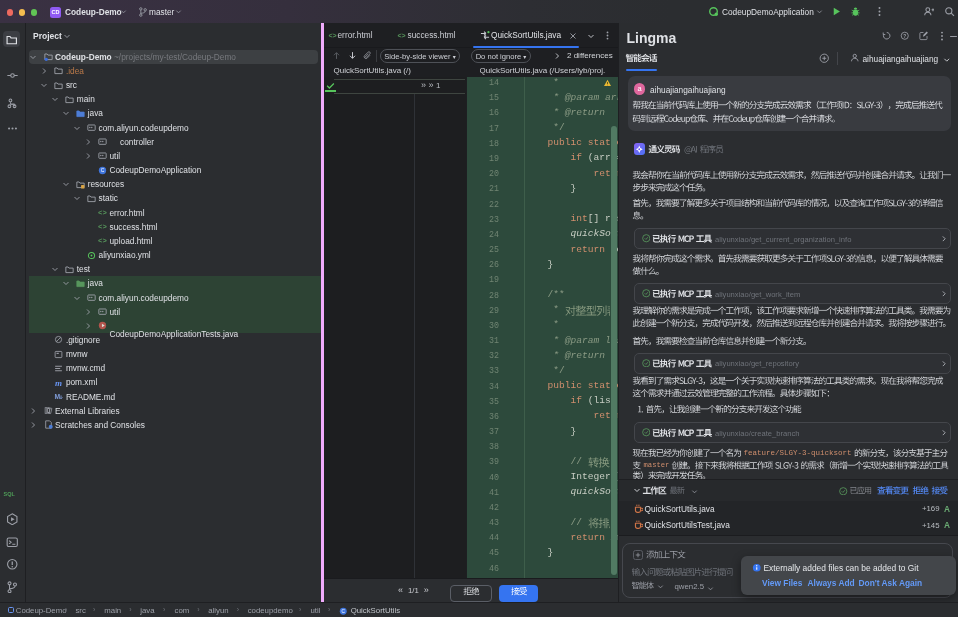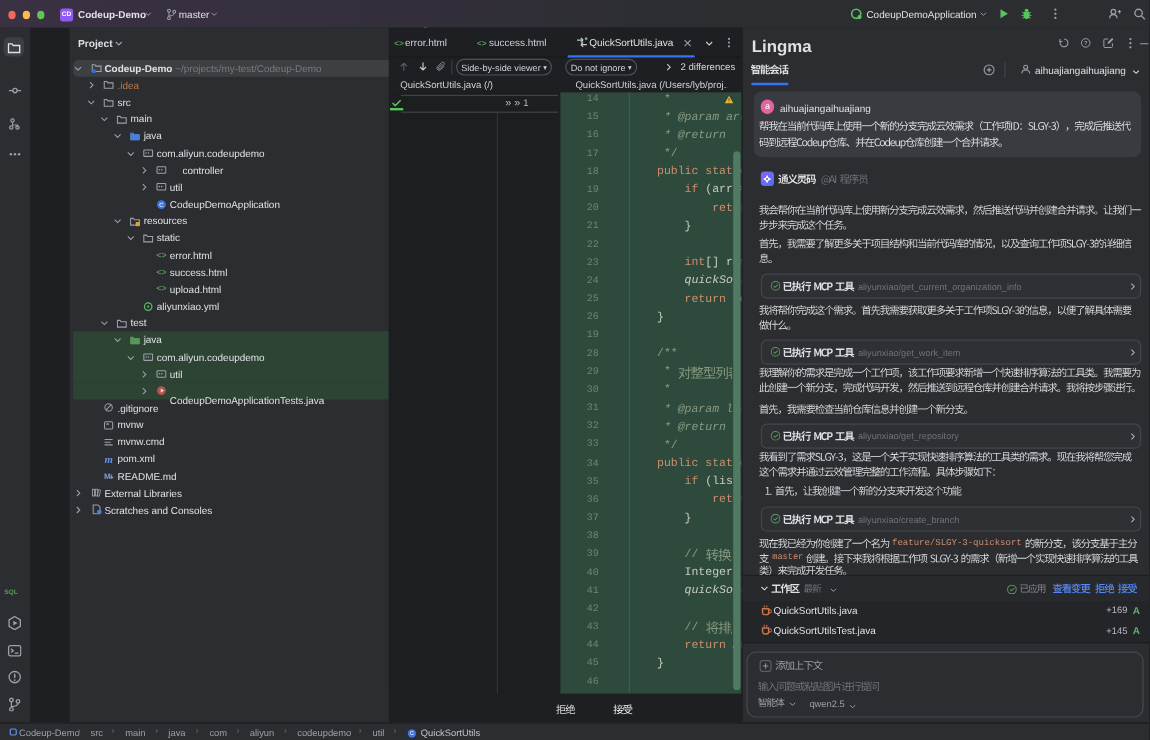--- a/index.html
+++ b/index.html
@@ -7,21 +7,21 @@
 #page{position:relative;width:958px;height:617px;}
 #titlebar{left:0;top:0;width:958px;height:23px;
  background:linear-gradient(90deg,#3a3143 0%,#352f3d 30%,#2d2e33 55%,#2b2d30 70%);}
 .tl{top:9px;width:6.5px;height:6.5px;border-radius:50%;}
 #cdbadge{left:50px;top:6.5px;width:11px;height:11px;border-radius:2.5px;background:#8f5af2;
  color:#fff;font-size:5.5px;font-weight:bold;text-align:center;line-height:11px;}
 .tbt{color:#dfe1e5;font-size:8.3px;font-weight:bold;top:7px;}
 .tbtn{color:#dfe1e5;font-size:8.3px;top:7px;font-weight:normal;}
 #activity{left:0;top:23px;width:26px;height:579px;background:#2b2d30;border-right:1px solid #1e1f22;}
 #acth{left:3px;top:8px;width:16.5px;height:15.5px;border-radius:4px;background:#3c3e43;}
-#project{left:26px;top:23px;width:298px;height:579px;background:#2b2d30;border-right:3px solid #f0abfc;margin-left:32px;}
+#project{left:26px;top:23px;width:298px;height:579px;background:#2b2d30;border-right:3px solid #f0abfc;}
 #ptitle{left:7px;top:7.5px;color:#dfe1e5;font-weight:bold;font-size:8.5px;}
 .tsel{background:#3d4043;border-radius:4px;left:2.5px;width:289px;}
 .tgreen{background:#2d4334;}
 .tlabel{position:absolute;top:50%;transform:translateY(-50%);font-size:8.3px;color:#dfe1e5;white-space:nowrap;}
 .tpath{color:#77797e;}
 #editor{left:324px;top:23px;width:294px;height:579px;background:#1e1f22;}
 #tabs{left:0;top:0;width:294px;height:25px;border-bottom:1px solid #191a1d;}
 .tab{position:absolute;top:0;height:25px;color:#ced0d6;font-size:8.3px;}
 #tabul{left:149px;top:22.5px;width:106px;height:2.5px;background:#3574f0;border-radius:1px;}
 .pill{position:absolute;border:1px solid #4e5157;border-radius:7px;color:#ced0d6;font-size:7.6px;
@@ -448,20 +448,25 @@
         <div class="gcode" style="top:454.7px"><span class="pl">        </span><span class="kw">return</span><span class="pl"> Arrays.asList(arr);</span></div>
         <div class="gln" style="top:471.4px">45</div>
         <div class="gcode" style="top:469.9px"><span class="pl">    }</span></div>
         <div class="gln" style="top:486.5px">46</div>
         <div class="abs" style="right:1.5px;top:49px;width:6px;height:449px;background:#517a63;border-radius:3px"></div>
         <svg class="ic" style="left:136px;top:1.5px" width="9" height="8" viewBox="0 0 16 16">
           <path d="M8 1.5L15 14H1z" fill="#e8b833"></path>
           <path d="M8 6v4m0 1.5v1" stroke="#403a10" stroke-width="1.5"></path>
         </svg>
       </div>
+      <div id="dfoot" class="abs">
+        <div class="abs" style="left:74px;top:6px;font-size:9px;color:#c8cacf">«&nbsp;&nbsp;<span style="font-size:7.8px">1/1</span>&nbsp;&nbsp;»</div>
+        <div class="abs" style="left:126px;top:5.5px;width:42px;height:17px;border:1px solid #5a5e66;border-radius:4px"></div>
+        <div class="abs" style="left:175px;top:5.5px;width:39px;height:17px;background:#3574f0;border-radius:4px"></div>
+      </div>
     </div>
     <div id="lingma" class="abs">
       <div class="abs" style="left:7.5px;top:7px;font-size:14px;font-weight:bold;color:#dfe1e5">Lingma</div>
       <svg class="ic" style="left:262.5px;top:8px" width="9.5" height="9.5" viewBox="0 0 16 16">
         <path d="M8 2.5a5.5 5.5 0 11-5 3" fill="none" stroke="#9da0a8" stroke-width="1.5"></path>
         <path d="M2 2.5v3.5h3.5" fill="none" stroke="#9da0a8" stroke-width="1.5"></path>
       </svg>
       <svg class="ic" style="left:281px;top:8px" width="9.5" height="9.5" viewBox="0 0 16 16">
         <circle cx="8" cy="8" r="6" fill="none" stroke="#9da0a8" stroke-width="1.4"></circle>
         <text x="8" y="11" font-size="8" fill="#9da0a8" text-anchor="middle" font-weight="bold">?</text>
@@ -570,20 +575,31 @@
       <svg class="ic" style="left:16px;top:528.5px" width="6" height="6" viewBox="0 0 16 16">
         <path d="M8 2v12M2 8h12" stroke="#9da0a8" stroke-width="2"></path>
       </svg>
       <svg class="ic" style="left:37.5px;top:559.5px" width="7" height="7" viewBox="0 0 16 16">
         <path d="M3 6l5 5 5-5" fill="none" stroke="#9da0a8" stroke-width="1.8"></path>
       </svg>
       <div class="abs" style="left:55.5px;top:558.5px;font-size:7.8px;color:#9da0a8">qwen2.5</div>
       <svg class="ic" style="left:88px;top:561.5px" width="7" height="7" viewBox="0 0 16 16">
         <path d="M3 6l5 5 5-5" fill="none" stroke="#9da0a8" stroke-width="1.8"></path>
       </svg>
+      <div id="toast" class="abs">
+        <svg class="ic" style="left:10.5px;top:7px" width="9.5" height="9.5" viewBox="0 0 16 16">
+          <circle cx="8" cy="8" r="6.5" fill="#3574f0"></circle>
+          <path d="M8 7v4.5" stroke="#fff" stroke-width="1.8"></path>
+          <circle cx="8" cy="4.6" r="1.1" fill="#fff"></circle>
+        </svg>
+        <div class="abs" style="left:22.5px;top:7px;font-size:8.4px;color:#e6e8eb">Externally added files can be added to Git</div>
+        <div class="abs" style="left:21px;top:21.8px;font-size:8.4px;color:#639af8;font-weight:bold">View Files</div>
+        <div class="abs" style="left:66.5px;top:21.8px;font-size:8.4px;color:#639af8;font-weight:bold">Always Add</div>
+        <div class="abs" style="left:117.5px;top:21.8px;font-size:8.4px;color:#639af8;font-weight:bold">Don't Ask Again</div>
+      </div>
     </div>
     <div id="statusbar" class="abs">
       <div class="abs" style="left:8px;top:3.5px;width:6px;height:6px;border-radius:1.5px;border:1.5px solid #6894f1"></div>
       <div class="abs sbt" style="left:15.8px;top:2.8px">Codeup-Demo</div>
       <div class="abs sbt" style="left:75.4px;top:2.8px">src</div>
       <div class="abs sbt" style="left:104.3px;top:2.8px">main</div>
       <div class="abs sbt" style="left:140.3px;top:2.8px">java</div>
       <div class="abs sbt" style="left:174.5px;top:2.8px">com</div>
       <div class="abs sbt" style="left:208.2px;top:2.8px">aliyun</div>
       <div class="abs sbt" style="left:247.7px;top:2.8px">codeupdemo</div>

